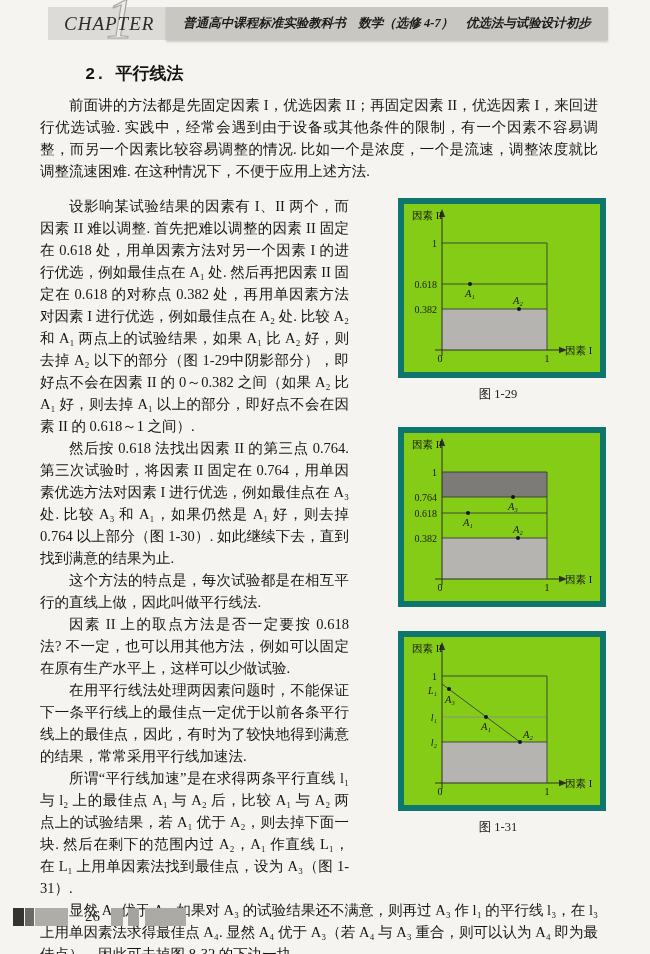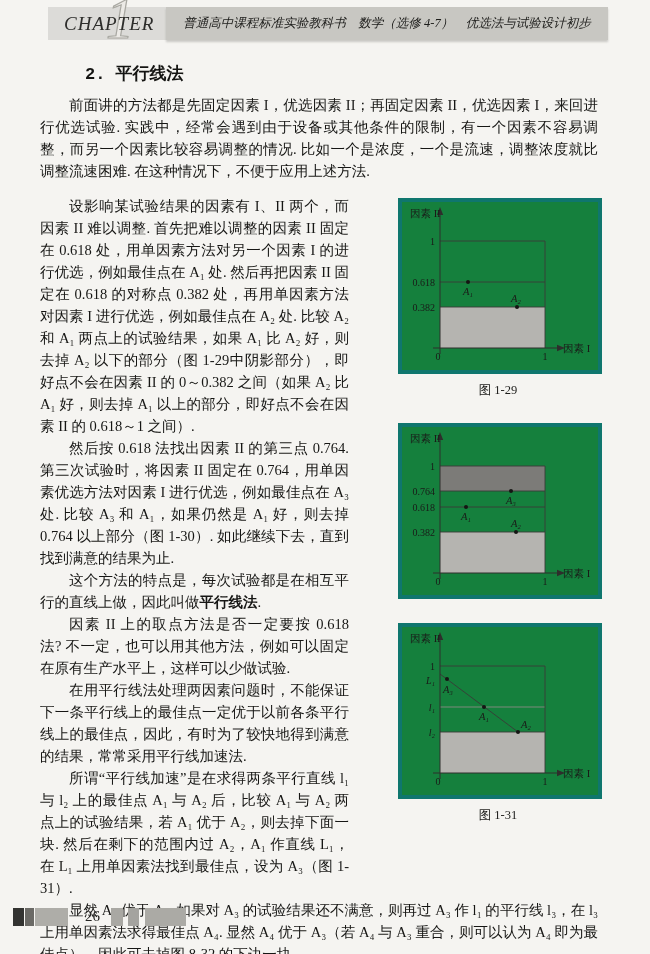--- a/index.html
+++ b/index.html
@@ -25,44 +25,44 @@
   .chap-label {
     position:absolute; left:16px; bottom:5px; z-index:1;
     font-style:italic; font-size:19px; letter-spacing:1px; color:#2d2d2b;margin-top:12px;
   }
   .hdr-bar {
     position:absolute; left:166px; top:7px; width:442px; height:33px;
     background:#c8c7c2; box-shadow:0 2px 2px rgba(120,120,115,.35);
   }
   .hdr-bar span {
     display:block; text-align:center; line-height:33px;
-    font-size:12.5px; font-weight:normal; font-style:italic; color:#1d1d1b;
+    font-size:12.5px; font-weight:bold; font-style:italic; color:#1d1d1b;
     white-space:nowrap;
   }
 
   
   .sec-title {
     margin:16px 0 9px 85px;
     font-family:Liberation Mono, monospace;
     font-size:17px; font-weight:bold; color:#141412;
   }
   .content { padding:0 52px 0 40px; }
   .para {
     margin:0; font-size:14.5px; line-height:22px;
     text-align:justify; text-indent:2em; color:#161614;
   }
   .row { display:flex; align-items:flex-start; margin-top:13px;gap:30px; }
   .textcol { width:353px; }
   .figcol { width:200px; margin-left:19px; padding-top:3px; }
-  .bold-term { font-weight:bold; }
+  .bold-term { font-weight:normal; }
 
   
   .figure-block { margin-bottom:24px; }
   .fig-frame {
-    width:196px; border:4px solid #0f766e; background:#15803d;
+    width:196px; border:6px solid #0f766e; background:#84cc16;
   }
   .fig-caption {
     margin-top:8px; text-align:center; font-size:12.5px; color:#1c1c1a;
   }
   svg line { stroke:#3a3a38; stroke-width:0.9; }
   svg line.axis { stroke:#2e2e2c; stroke-width:1; }
   svg line.gray { stroke:#8a8a85; }
   svg polygon { fill:#2e2e2c; }
   svg circle { fill:#151513; }
   .shade-light { fill:#b5b4b0; }

